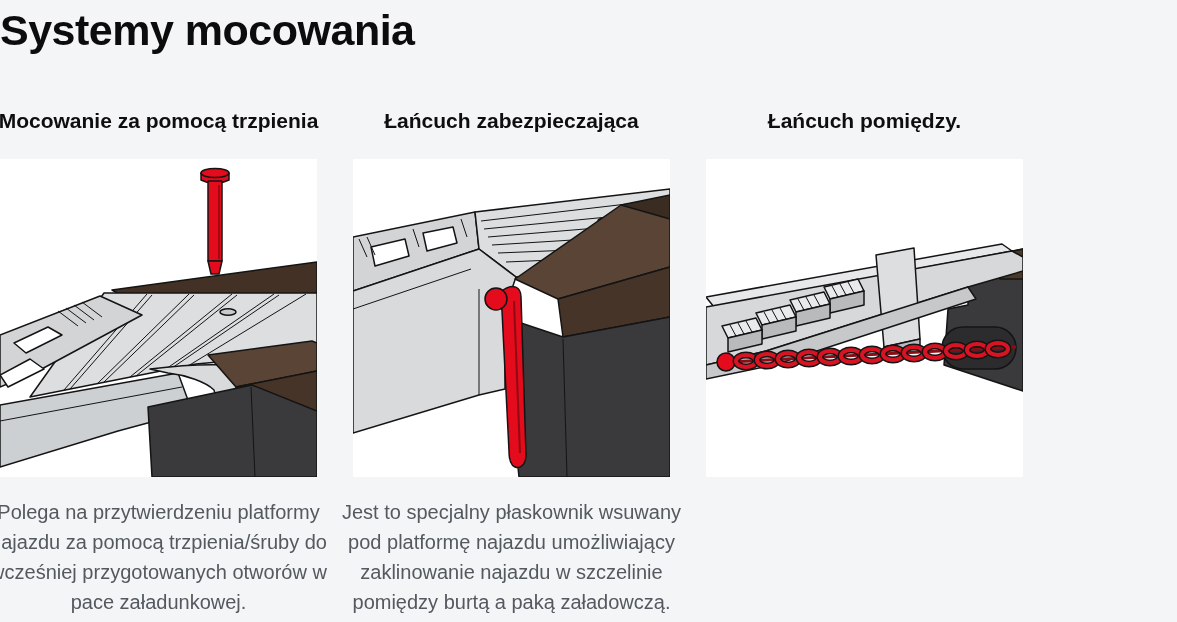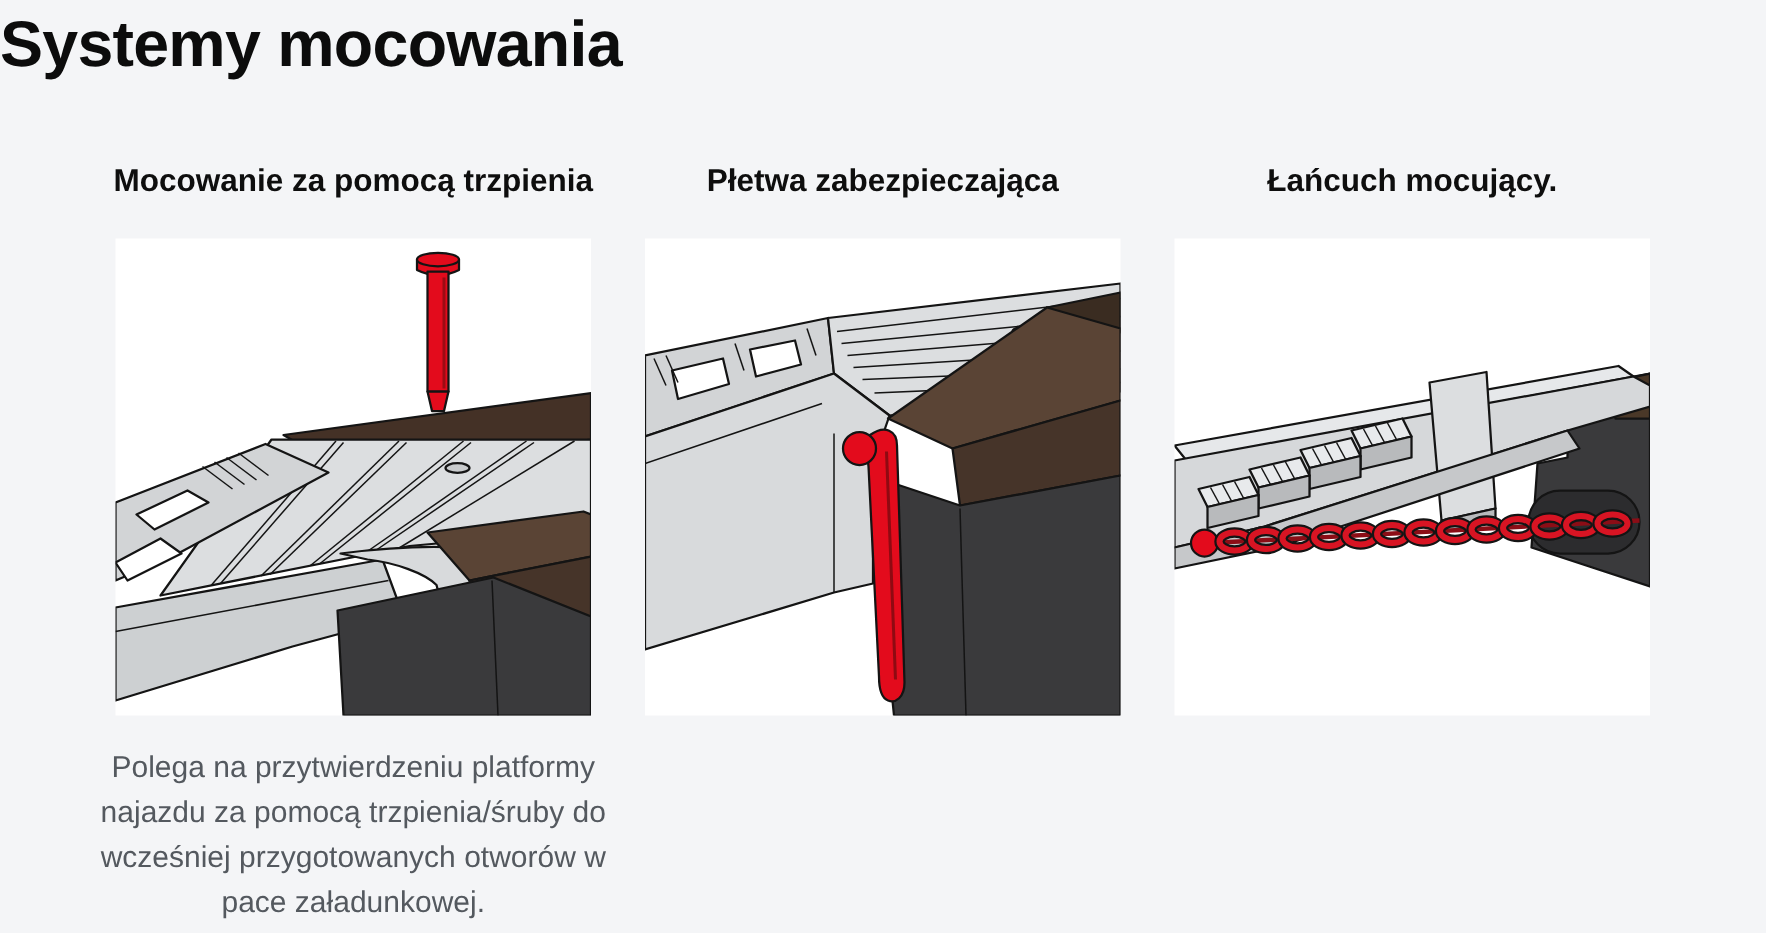--- a/index.html
+++ b/index.html
@@ -13,21 +13,20 @@
   .title {
     margin: 6px 0 0;
     text-align: left;
     font-size: 43px;
     font-weight: 700;
     letter-spacing: -0.5px;
     color: #0c0c0c;
   }
   .columns {
     display: flex;
-    justify-content: center;
     gap: 36px;
     margin-top: 54px;
   }
   .col {
     width: 317px;
     display: flex;
     flex-direction: column;
     align-items: center;
   }
   .col-heading {
@@ -115,21 +114,21 @@
             <rect class="outline" x="208" y="22" width="14" height="80" fill="#e30b1c"></rect>
             <polygon class="outline" points="208,102 222,102 219,115 211,115" fill="#e30b1c"></polygon>
             <line x1="219" y1="26" x2="219" y2="100" stroke="#9c0b14" stroke-width="2"></line>
           </g>
         </svg>
       </div>
       <p class="caption">Polega na przytwierdzeniu platformy najazdu za pomocą trzpienia/śruby do wcześniej przygotowanych otworów w pace załadunkowej.</p>
     </div>
 
     <div class="col">
-      <h2 class="col-heading">Płetwa zabezpieczająca</h2>
+      <h2 class="col-heading">Łańcuch zabezpieczająca</h2>
       <div class="illustration">
         <svg viewBox="0 0 317 318">
 
           <polygon class="outline" points="0,78 122,53 126,90 0,132" fill="#d2d4d6"></polygon>
           <polygon class="outline" points="18,88 52,80 56,97 22,107" fill="#ffffff" stroke-width="1"></polygon>
           <polygon class="outline" points="70,74 100,68 104,84 74,92" fill="#ffffff" stroke-width="1"></polygon>
           <g class="thin">
             <line x1="6" y1="80" x2="14" y2="98"></line>
               <line x1="14" y1="78" x2="22" y2="96"></line>
             <line x1="60" y1="70" x2="66" y2="88"></line>
@@ -158,24 +157,25 @@
           <polygon class="outline" points="156,160 210,178 317,158 317,318 166,318 158,240" fill="#3a3a3c"></polygon>
           <line class="thin" x1="210" y1="180" x2="214" y2="318"></line>
 
           <g>
             <path class="outline" d="M150,131 C160,124 168,128 168,138 L173,296 C173,306 167,310 162,308 C157,306 156,298 156,292 L149,152 C148,144 147,136 150,131 Z" fill="#e30b1c"></path>
             <circle class="outline" cx="143" cy="140" r="11" fill="#e30b1c"></circle>
             <path d="M161,142 L167,294" stroke="#8f0a12" stroke-width="2" fill="none"></path>
           </g>
         </svg>
       </div>
+      <p class="caption">Jest to specjalny płaskownik wsuwany pod platformę najazdu umożliwiający zaklinowanie najazdu w szczelinie pomiędzy burtą a paką załadowczą.</p>
     </div>
 
     <div class="col">
-      <h2 class="col-heading">Łańcuch mocujący.</h2>
+      <h2 class="col-heading">Łańcuch pomiędzy.</h2>
       <div class="illustration">
         <svg viewBox="0 0 317 318">
           <defs>
             <g id="clink">
               <ellipse rx="10" ry="6" fill="none" stroke="#141414" stroke-width="7"></ellipse>
               <ellipse rx="10" ry="6" fill="none" stroke="#d81423" stroke-width="4"></ellipse>
             </g>
           </defs>
 
           <path class="outline" d="M262,100 L317,90 L317,232 L238,206 L242,150 L262,146 Z" fill="#3a3a3c"></path>

